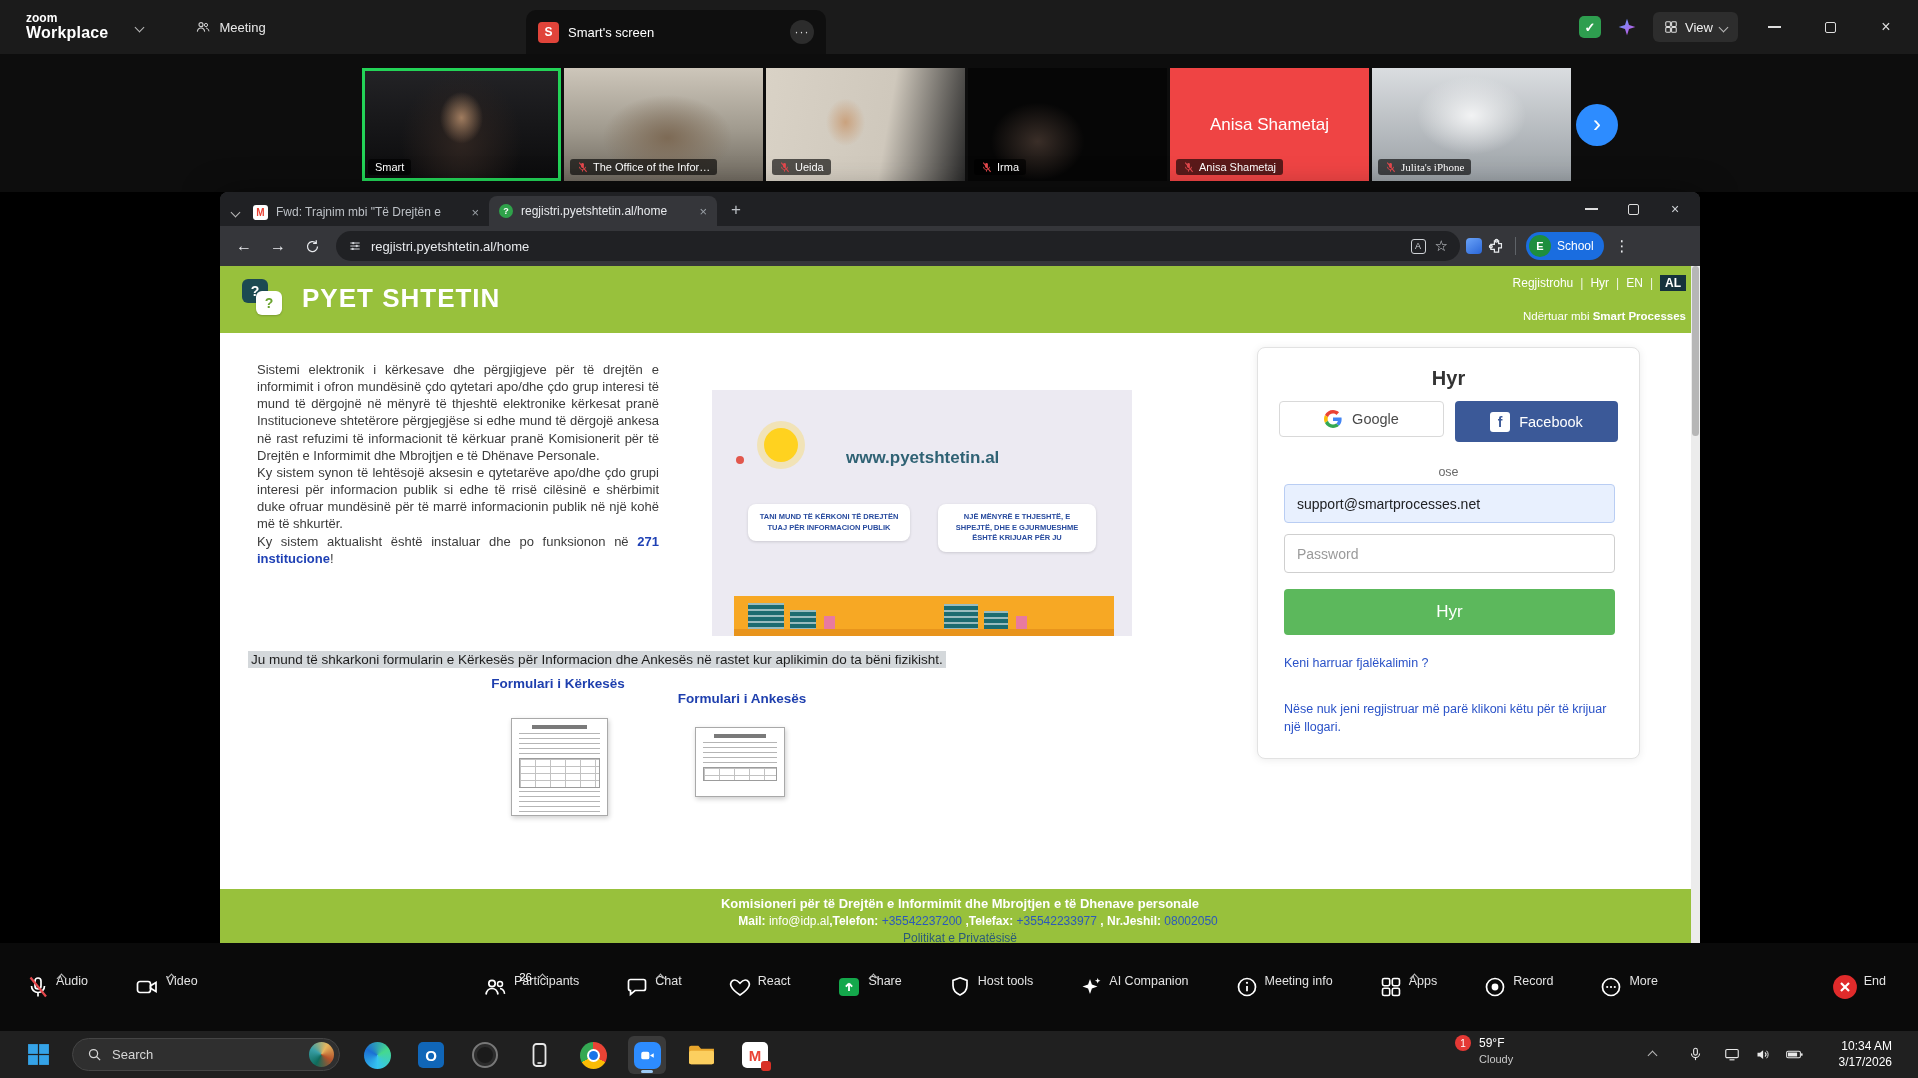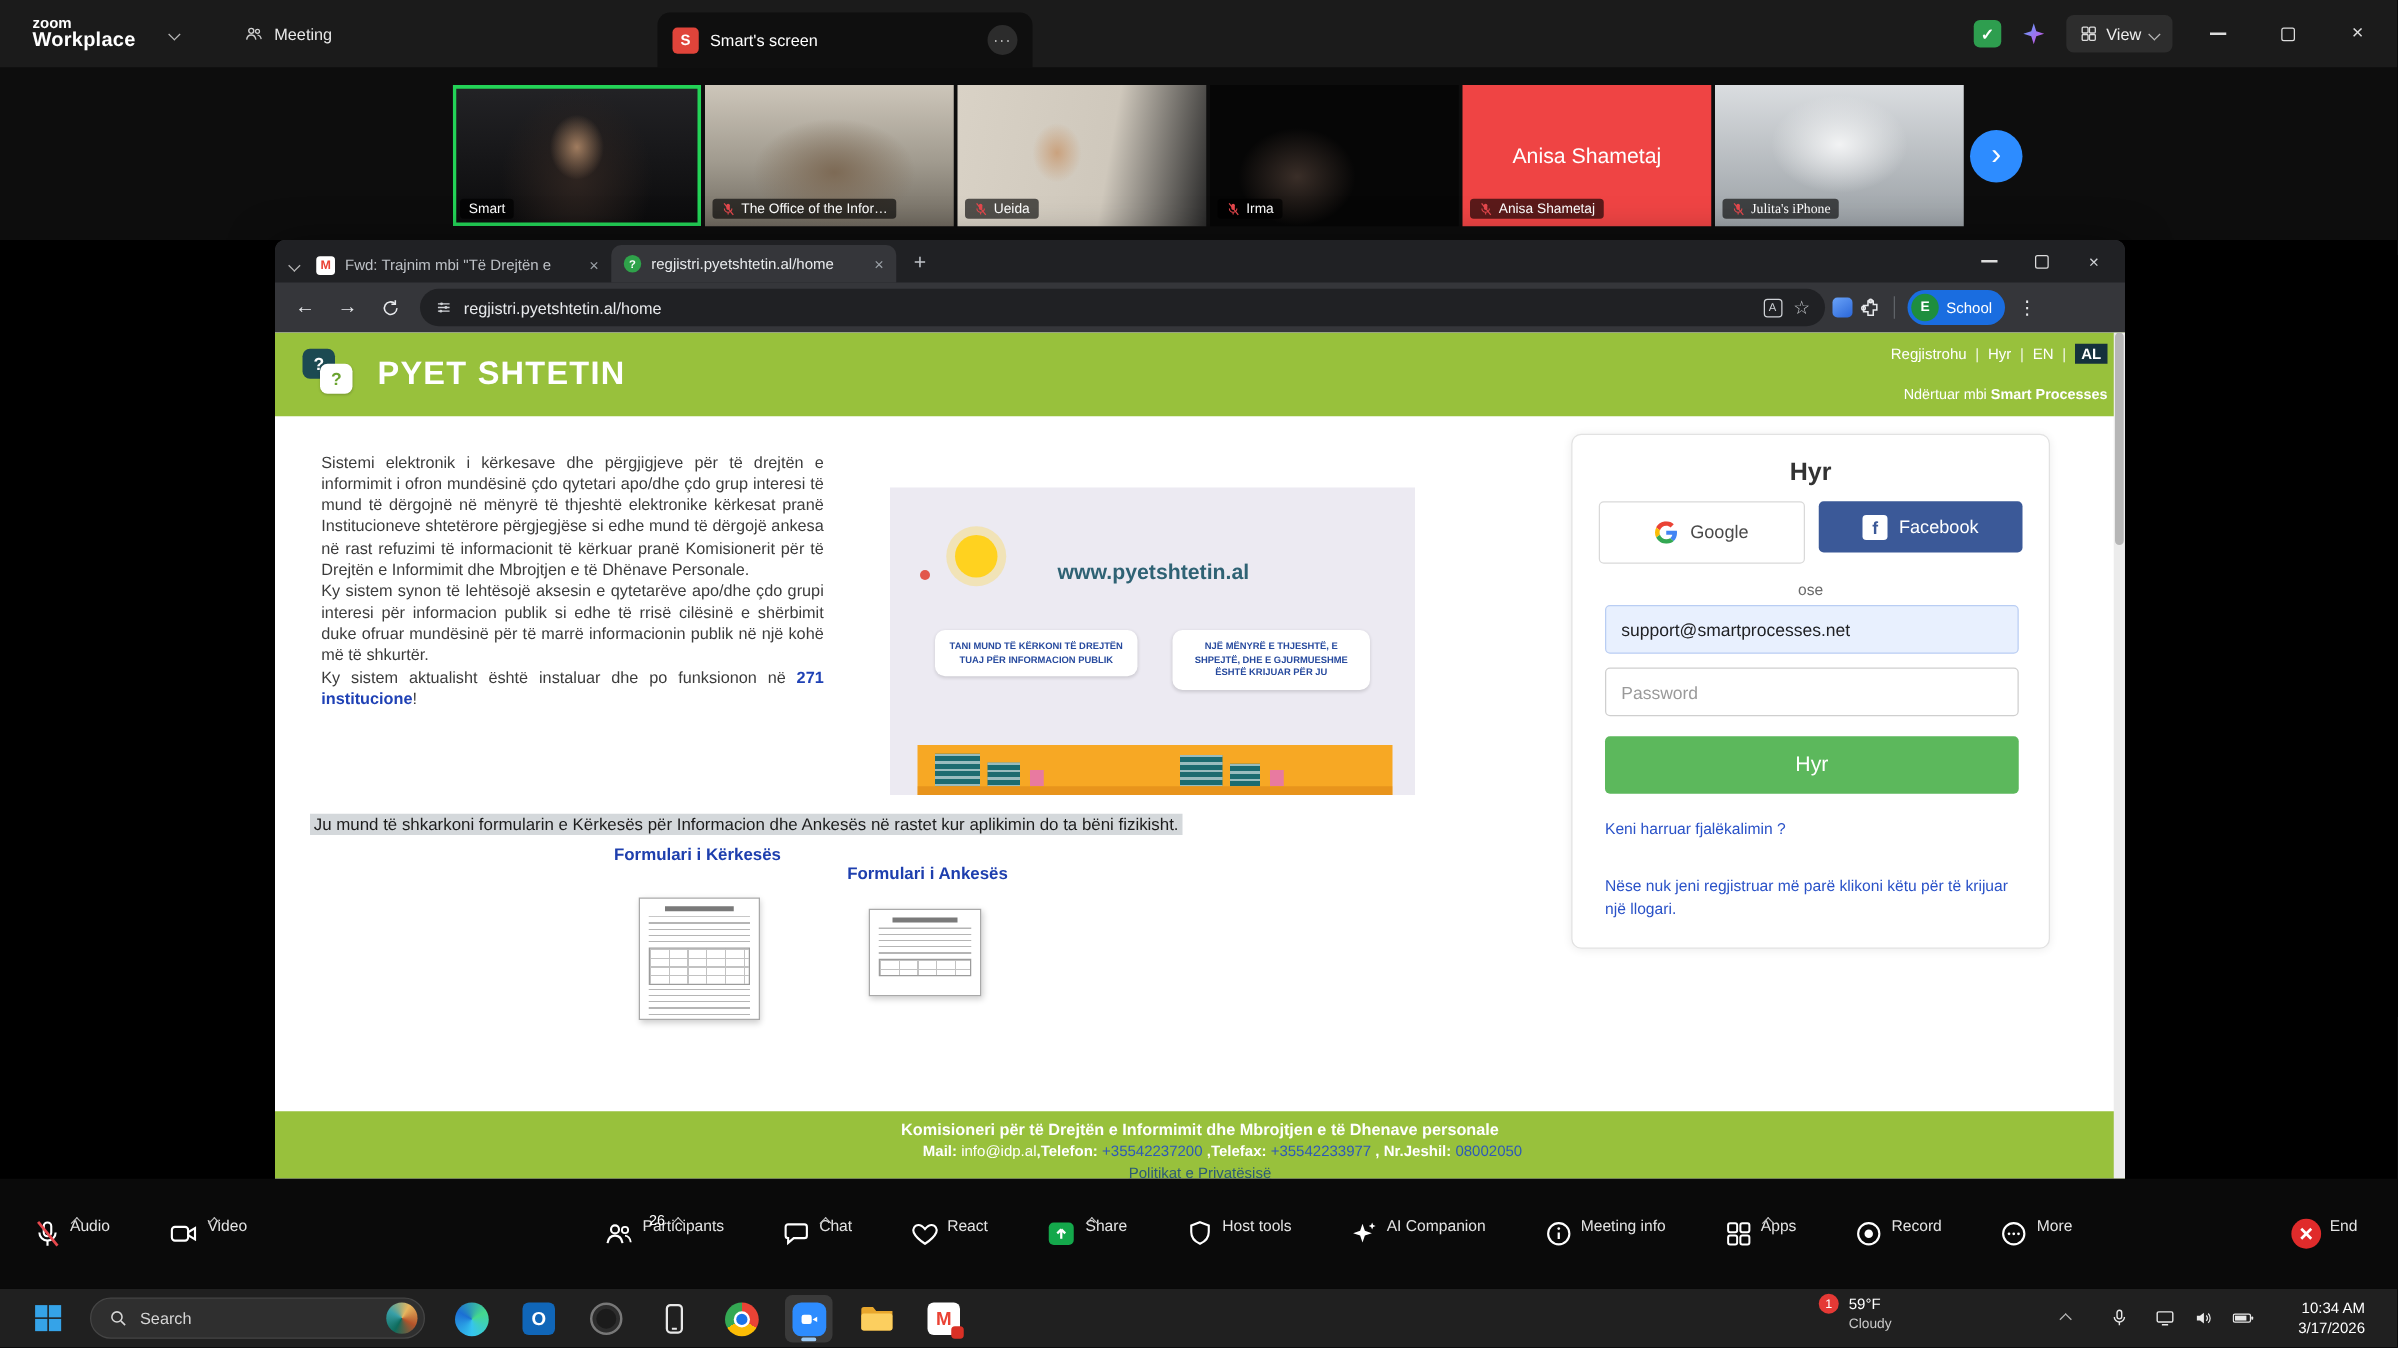--- a/index.html
+++ b/index.html
@@ -108,21 +108,21 @@
 .thumb {position:absolute; background:#fff; border:1px solid #a9a9a9; box-shadow:1px 2px 5px rgba(0,0,0,.2);}
 .th1 {left:291px; top:452px; width:97px; height:98px;}
 .th2 {left:475px; top:461px; width:90px; height:70px;}
 .thumb .tl {margin:6px auto 4px; width:58%; height:4px; background:#7a7a7a;}
 .thumb .body {margin:3px 7px; height:22px; background:repeating-linear-gradient(180deg,#b5b5b5 0 1px, rgba(0,0,0,0) 1px 5px);}
 .thumb .grid {margin:3px 7px; height:30px; border:1px solid #9c9c9c; background:repeating-linear-gradient(90deg,#c2c2c2 0 1px, rgba(0,0,0,0) 1px 15px), repeating-linear-gradient(180deg,#c2c2c2 0 1px, rgba(0,0,0,0) 1px 7px);}
 .th2 .grid {height:14px;}
 .card {position:absolute; left:1037px; top:81px; width:383px; height:412px; background:#fff; border:1px solid #e2e2e2; border-radius:8px; box-shadow:0 1px 8px rgba(0,0,0,.08);}
 .card h2 {text-align:center; margin-top:19px; font-size:20px; color:#333;}
 .sso {position:absolute; top:53px; left:21px; right:21px; display:flex; gap:11px;}
-.gbtn {flex:1; height:50px; background:#fff; border:1px solid #d9d9d9; border-radius:4px; display:flex; align-items:center; justify-content:center; gap:10px; font-size:14.5px; color:#4a4a4a;}
+.gbtn {flex:1; height:36px; background:#fff; border:1px solid #d9d9d9; border-radius:4px; display:flex; align-items:center; justify-content:center; gap:10px; font-size:14.5px; color:#4a4a4a;}
 .fbtn {flex:1; height:41px; background:#3b5998; border-radius:4px; display:flex; align-items:center; justify-content:center; gap:9px; color:#fff; font-size:14.5px;}
 .fsq {width:20px; height:20px; border-radius:3px; background:#fff; color:#3b5998; font-weight:bold; font-size:14px; display:flex; align-items:center; justify-content:center;}
 .or {position:absolute; top:117px; width:100%; text-align:center; font-size:12.5px; color:#6a6a6a;}
 .fld {position:absolute; left:26px; width:331px; height:39px; border-radius:4px; padding:0 12px; font-size:14px; color:#202124; font-family:inherit;}
 .email {top:136px; background:#e8f0fe; border:1px solid #b9cdf3;}
 .pwd {top:186px; background:#fff; border:1px solid #cfcfcf;}
 .pwd::placeholder {color:#9a9a9a;}
 .hyr {position:absolute; top:241px; left:26px; width:331px; height:46px; background:#5cb85c; border:none; border-radius:4px; color:#fff; font-size:17px; font-family:inherit;}
 .forgot {position:absolute; top:308px; left:26px; font-size:12.5px; color:#2a52c8;}
 .register {position:absolute; top:352px; left:26px; width:326px; font-size:12.5px; color:#2a52c8; line-height:1.45;}

